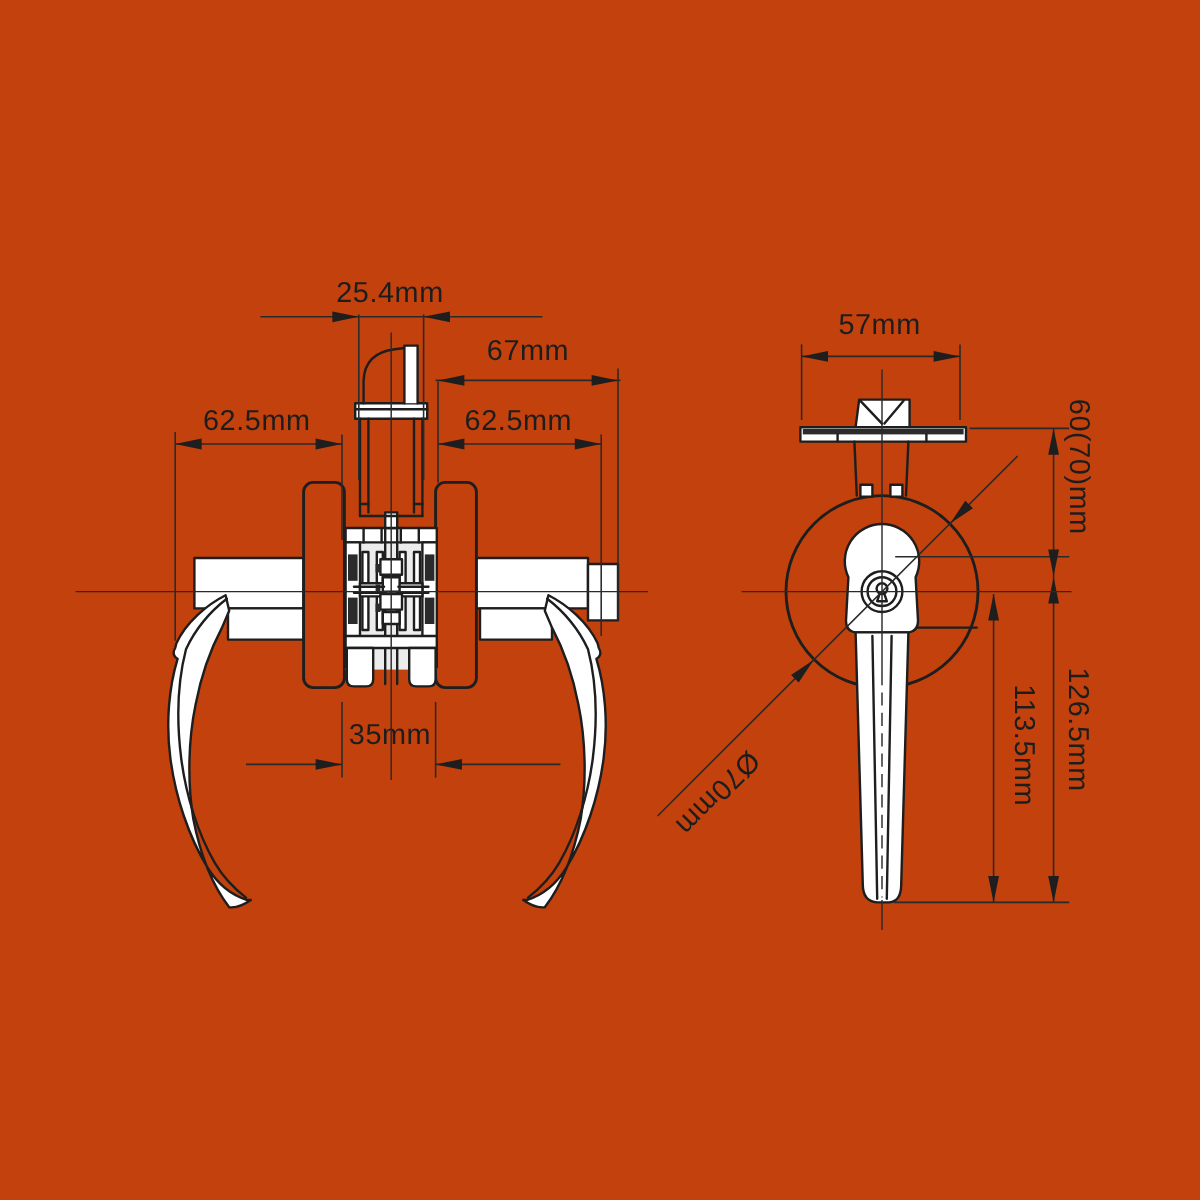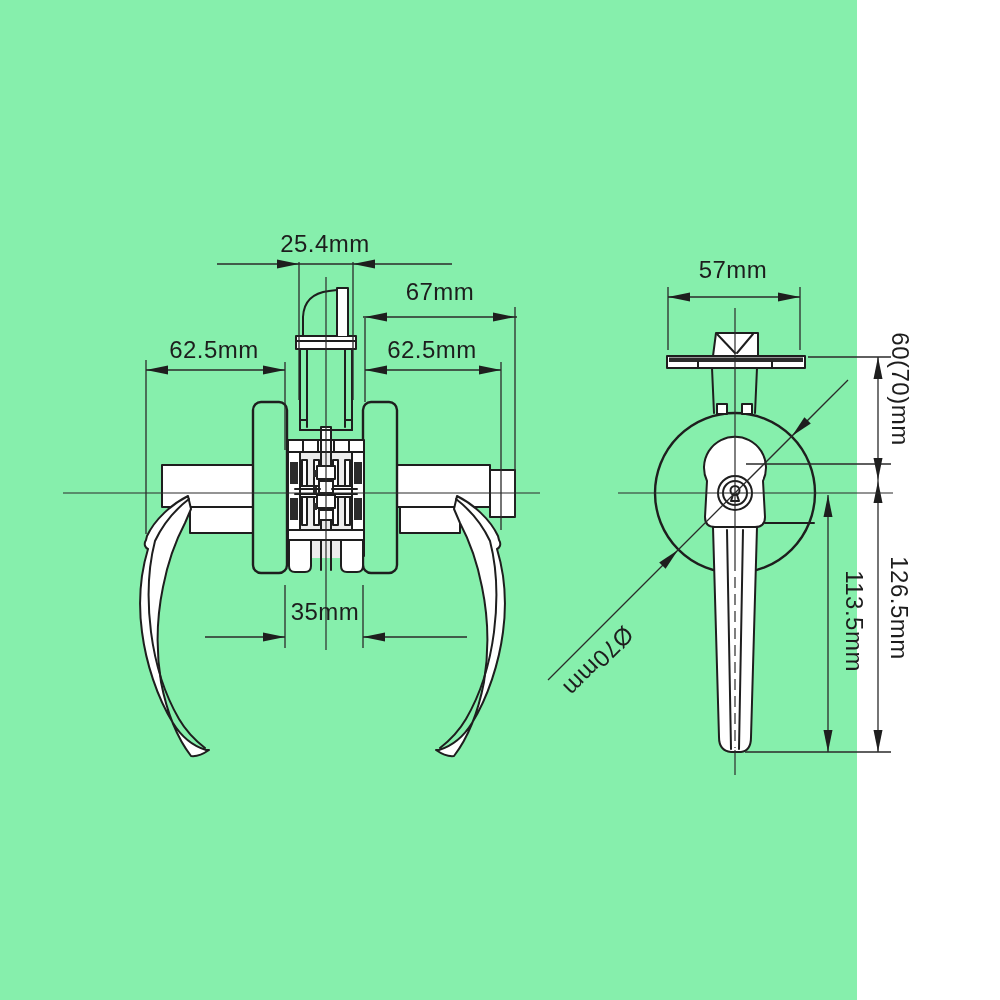--- a/index.html
+++ b/index.html
@@ -1,17 +1,17 @@
 <!DOCTYPE html>
 <html><head>
 <meta charset="utf-8">
 <style>
   html,body{margin:0;padding:0;background:#ffffff;}
   .canvas{
-    position:relative;width:857px;height:1000px;background:#86efac;
+    position:relative;width:1000px;height:1000px;background:#c2410c;
     font-family:"Liberation Sans", sans-serif;
   }
   svg{position:absolute;left:0;top:0;}
   
   .obj{fill:none;stroke:#1e1e1e;stroke-width:2;stroke-linejoin:round;stroke-linecap:round;}
   .objw{fill:#ffffff;stroke:#1e1e1e;stroke-width:2;stroke-linejoin:round;stroke-linecap:round;}
   .thick{fill:none;stroke:#1e1e1e;stroke-width:2.4;}
   .thin{fill:none;stroke:#2a2a2a;stroke-width:1.3;stroke-linecap:butt;}
   .cl{fill:none;stroke:#2a2a2a;stroke-width:1.2;}
   .cl-dash{fill:none;stroke:#2a2a2a;stroke-width:1.2;stroke-dasharray:11 6;}

